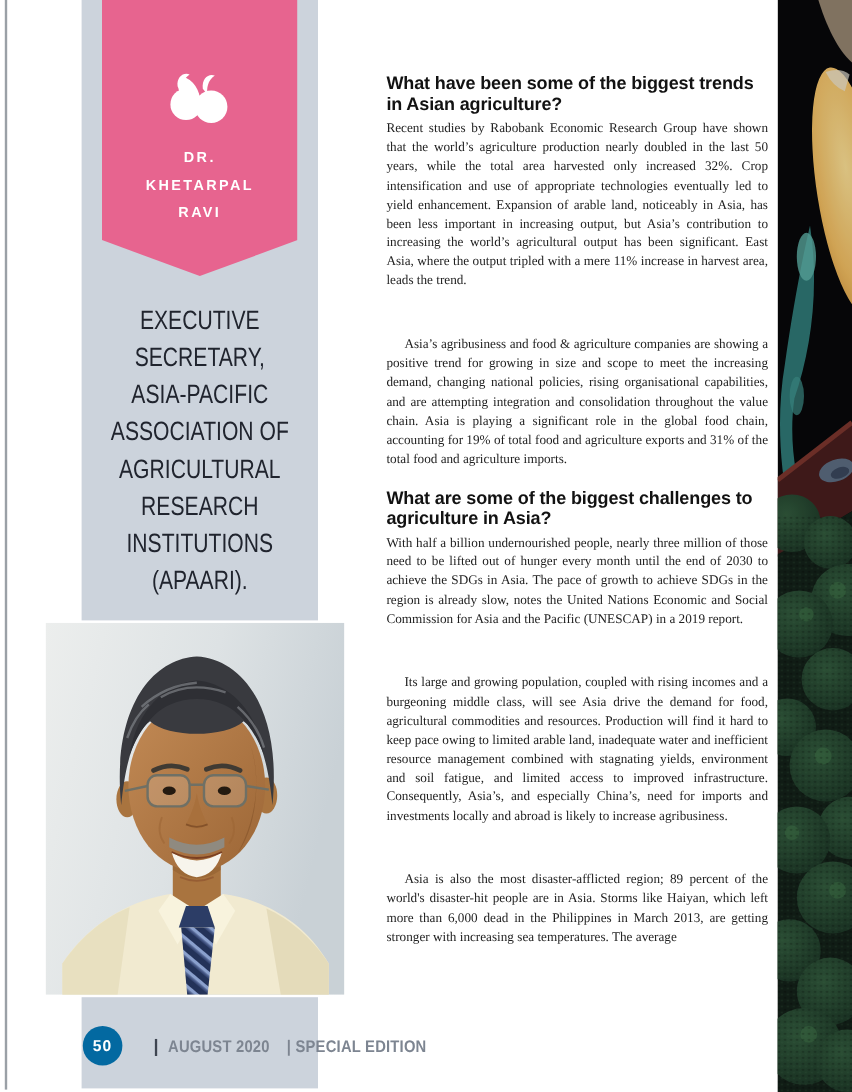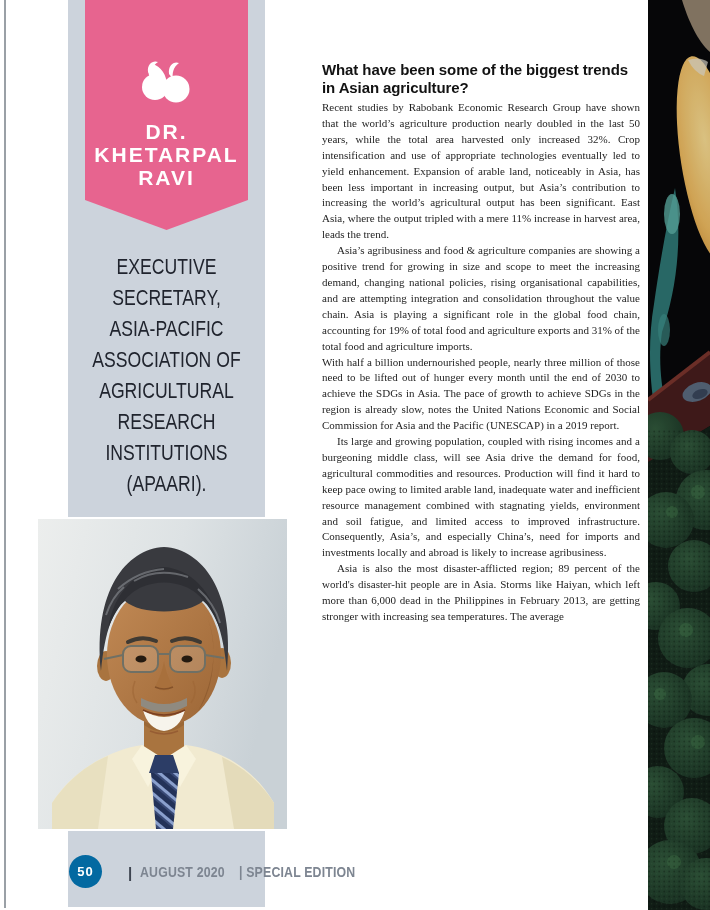--- a/index.html
+++ b/index.html
@@ -6,37 +6,37 @@
   .page{position:relative;width:710px;height:910px;background:#ffffff;overflow:hidden;
         font-family:"Liberation Sans",sans-serif;}
   .left-rule{position:absolute;left:4px;top:0;width:2px;height:908px;background:#9aa0a6;}
 
   
   .sidebar{position:absolute;left:68px;top:0;width:197px;height:517px;background:#ccd3dc;}
   .ribbon{position:absolute;left:17px;top:0;width:163px;height:230px;background:#e7648f;
           clip-path:polygon(0 0,100% 0,100% 87%,50% 100%,0 87%);}
   .quote-wrap{position:absolute;left:0;top:56px;width:163px;text-align:center;}
   .name{position:absolute;left:0;top:120px;width:163px;text-align:center;color:#ffffff;
-        font-weight:700;font-size:21px;line-height:23px;letter-spacing:2px;}
+        font-weight:700;font-size:12px;line-height:23px;letter-spacing:2px;}
   .title-block{position:absolute;left:0;top:251px;width:197px;text-align:center;color:#20242e;
         font-size:22px;line-height:31px;transform:scaleX(0.8);transform-origin:50% 0;}
   .title-block div{white-space:nowrap;}
 
   
   .portrait{position:absolute;left:38px;top:519px;width:249px;height:310px;margin:0;}
   .portrait svg{display:block;width:100%;height:100%;}
 
   
   .article{position:absolute;left:322px;top:57px;width:318px;color:#1e1e1e;}
   .article h2{font:700 15px/17.5px "Liberation Sans",sans-serif;color:#121212;
               margin:4px 0 4px 0;letter-spacing:-0.1px;}
   .article h2.q2{margin-top:15px;}
   .article p{font-family:Liberation Serif, serif;font-size:11px;
              line-height:15.9px;text-align:justify;margin:0;}
-  .article p.indent{text-indent:15px;}
+  .article p.indent{text-indent:15px;margin-top:37px;}
 
   
   .photo-strip{position:absolute;left:648px;top:0;width:62px;height:910px;}
   .photo-strip svg{display:block;width:100%;height:100%;}
 
   
   .foot-strip{position:absolute;left:68px;top:831px;width:197px;height:76px;background:#ccd3dc;}
   .badge{position:absolute;left:69px;top:855px;width:33px;height:33px;border-radius:50%;
          background:#0369a1;color:#fff;font-weight:700;font-size:13px;letter-spacing:1px;
          display:flex;align-items:center;justify-content:center;}
@@ -154,23 +154,24 @@
 
       <path d="M97,162 Q92,174 99,184" stroke="#9c6635" stroke-width="1.5" fill="none" opacity="0.6"></path>
       <path d="M155,162 Q160,174 153,184" stroke="#9c6635" stroke-width="1.5" fill="none" opacity="0.6"></path>
     </svg>
   </figure>
 
   <main class="article">
     <h2>What have been some of the biggest trends in Asian agriculture?</h2>
     <p>Recent studies by Rabobank Economic Research Group have shown that the world’s agriculture production nearly doubled in the last 50 years, while the total area harvested only increased 32%. Crop intensification and use of appropriate technologies eventually led to yield enhancement. Expansion of arable land, noticeably in Asia, has been less important in increasing output, but Asia’s contribution to increasing the world’s agricultural output has been significant. East Asia, where the output tripled with a mere 11% increase in harvest area, leads the trend.</p>
     <p class="indent">Asia’s agribusiness and food &amp; agriculture companies are showing a positive trend for growing in size and scope to meet the increasing demand, changing national policies, rising organisational capabilities, and are attempting integration and consolidation throughout the value chain. Asia is playing a significant role in the global food chain, accounting for 19% of total food and agriculture exports and 31% of the total food and agriculture imports.</p>
+    <h2 class="q2">What are some of the biggest challenges to agriculture in Asia?</h2>
     <p>With half a billion undernourished people, nearly three million of those need to be lifted out of hunger every month until the end of 2030 to achieve the SDGs in Asia. The pace of growth to achieve SDGs in the region is already slow, notes the United Nations Economic and Social Commission for Asia and the Pacific (UNESCAP) in a 2019 report.</p>
     <p class="indent">Its large and growing population, coupled with rising incomes and a burgeoning middle class, will see Asia drive the demand for food, agricultural commodities and resources. Production will find it hard to keep pace owing to limited arable land, inadequate water and inefficient resource management combined with stagnating yields, environment and soil fatigue, and limited access to improved infrastructure. Consequently, Asia’s, and especially China’s, need for imports and investments locally and abroad is likely to increase agribusiness.</p>
-    <p class="indent">Asia is also the most disaster-afflicted region; 89 percent of the world's disaster-hit people are in Asia. Storms like Haiyan, which left more than 6,000 dead in the Philippines in February 2013, are getting stronger with increasing sea temperatures. The average</p>
+    <p class="indent">Asia is also the most disaster-afflicted region; 89 percent of the world's disaster-hit people are in Asia. Storms like Haiyan, which left more than 6,000 dead in the Philippines in March 2013, are getting stronger with increasing sea temperatures. The average</p>
   </main>
 
   <aside class="photo-strip">
     <svg viewBox="0 0 62 910" preserveAspectRatio="none">
       <defs>
         <radialGradient id="yg" cx="0.5" cy="0.4" r="0.8">
           <stop offset="0" stop-color="#f7dc92"></stop>
             <stop offset="0.6" stop-color="#ecb95e"></stop>
           <stop offset="1" stop-color="#c88a34"></stop>
         </radialGradient>

